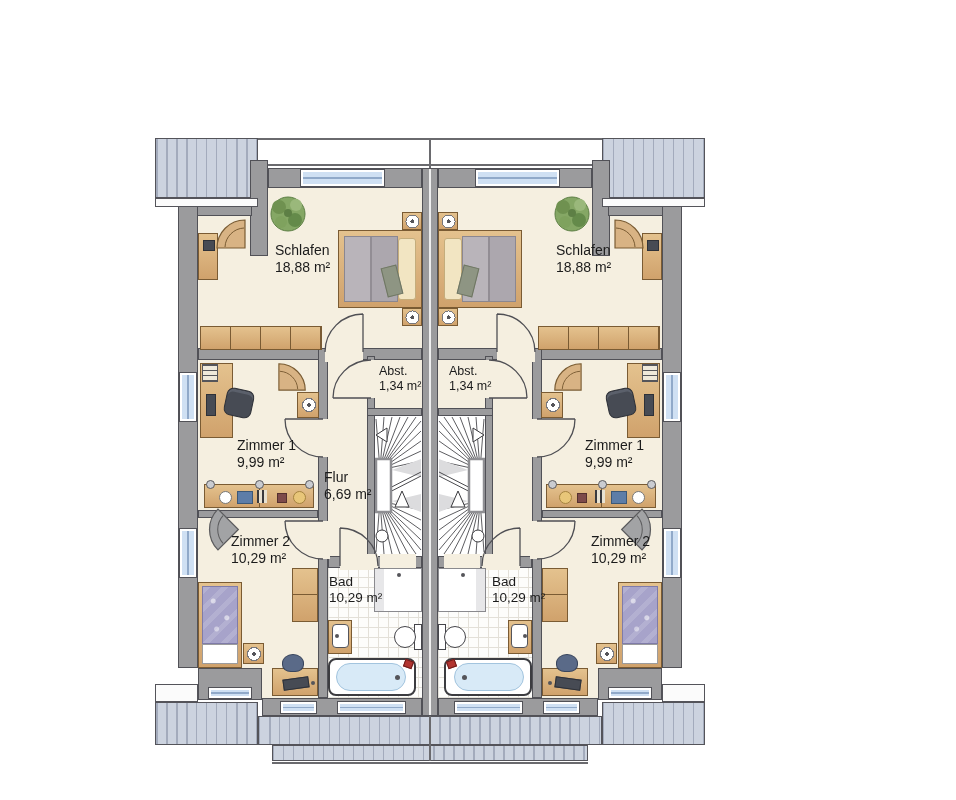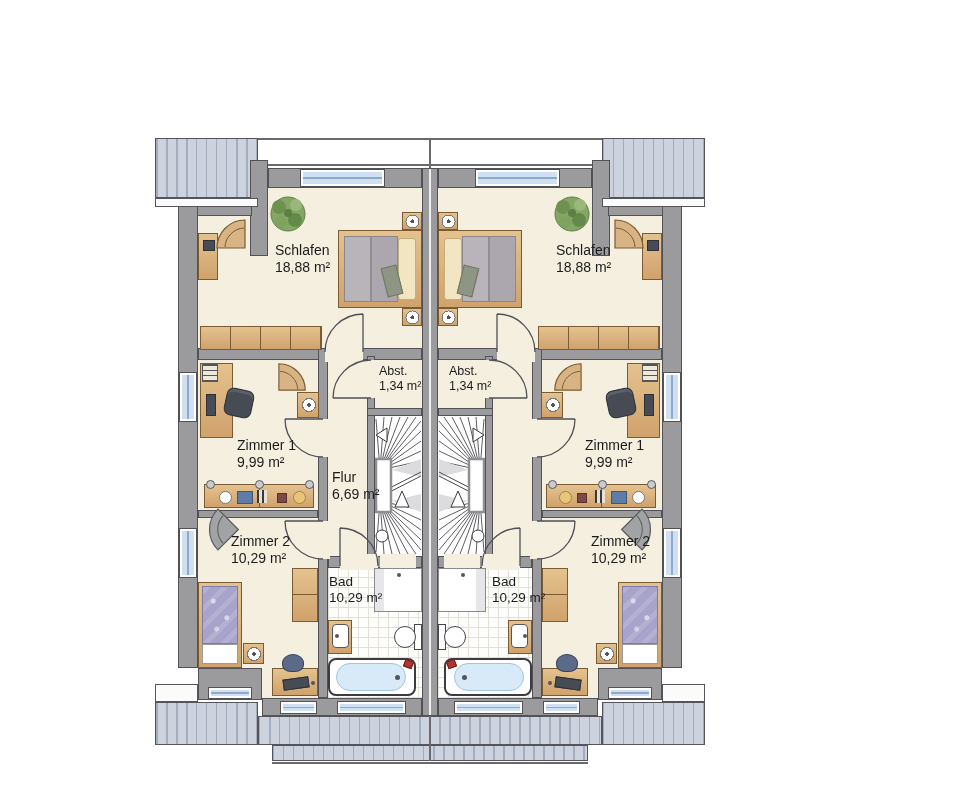--- a/index.html
+++ b/index.html
@@ -367,21 +367,21 @@
     <span>9,99 m²</span>
   </div>
   <div class="lab" style="left:231px;top:533px">
     <span>Zimmer 2</span>
     <span>10,29 m²</span>
   </div>
   <div class="lab" style="left:591px;top:533px">
     <span>Zimmer 2</span>
     <span>10,29 m²</span>
   </div>
-  <div class="lab" style="left:332px;top:469px">
+  <div class="lab" style="left:324px;top:469px">
     <span>Flur</span>
     <span>6,69 m²</span>
   </div>
   <div class="lab s" style="left:379px;top:364px">
     <span>Abst.</span>
     <span>1,34 m²</span>
   </div>
   <div class="lab s" style="left:449px;top:364px">
     <span>Abst.</span>
     <span>1,34 m²</span>

